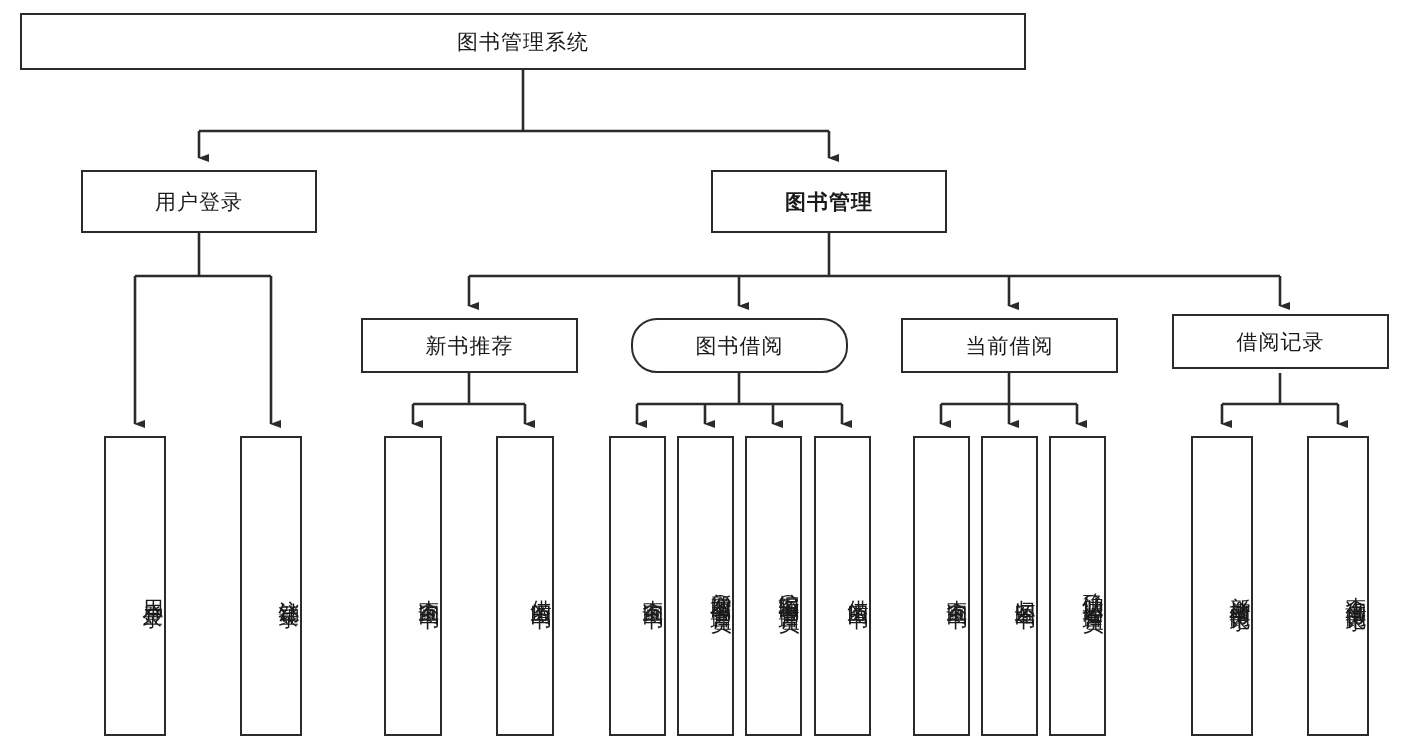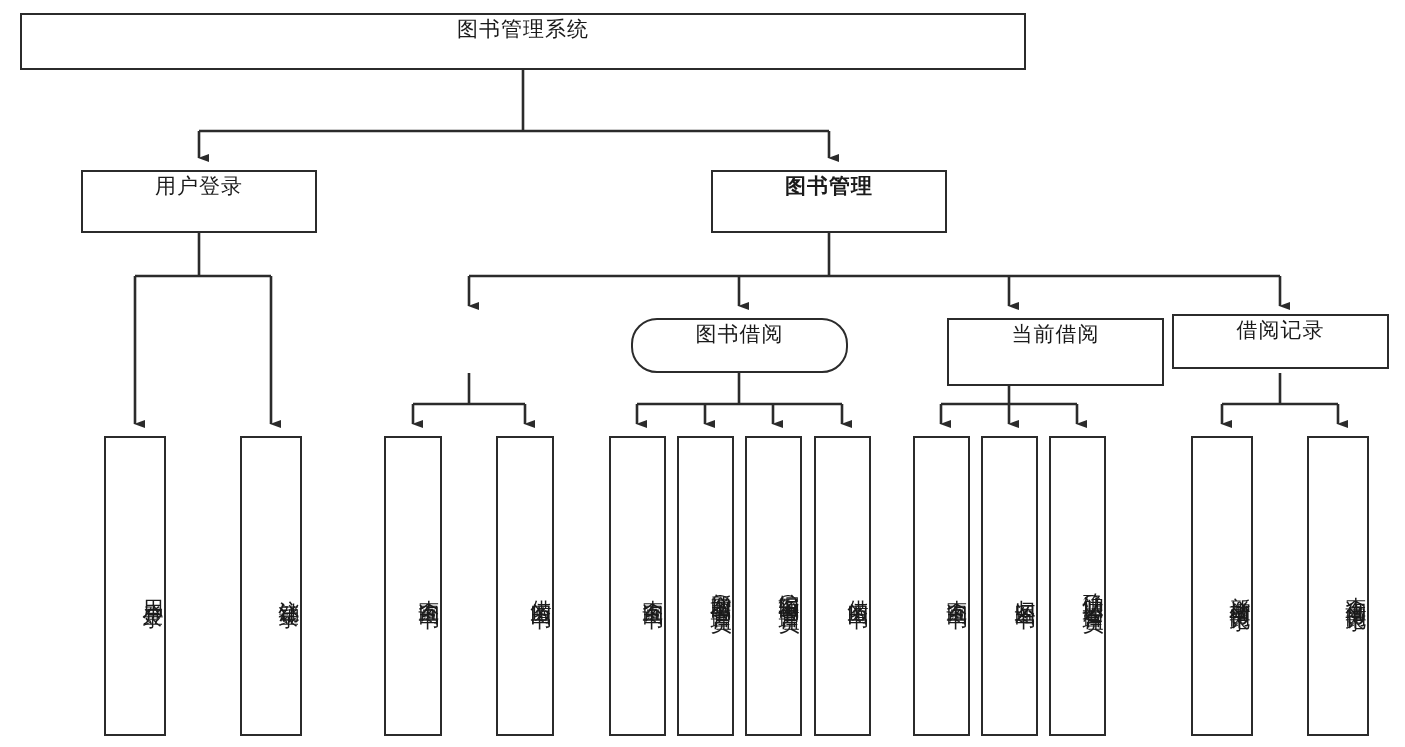--- a/index.html
+++ b/index.html
@@ -26,21 +26,21 @@
     top: 0;
     width: 1405px;
     height: 747px;
   }
   .node-box {
     position: absolute;
     box-sizing: border-box;
     background: #ffffff;
     border: 2.5px solid #2b2b2b;
     display: flex;
-    align-items: flex-start;
+    align-items: center;
     justify-content: center;
     color: #1a1a1a;
   }
   .node-box.horizontal {
     font-size: 21px;
     letter-spacing: 1px;
   }
   .node-box.vertical {
     writing-mode: vertical-rl;
     text-orientation: upright;
@@ -132,24 +132,27 @@
     <span class="node-label">图书管理系统</span>
   </div>
 
   <div class="node-box horizontal" style="left:81px; top:170px; width:236px; height:63px;">
     <span class="node-label">用户登录</span>
   </div>
   <div class="node-box horizontal" style="left:711px; top:170px; width:236px; height:63px;font-weight:bold;">
     <span class="node-label">图书管理</span>
   </div>
 
+  <div class="node-box horizontal" style="left:361px; top:318px; width:217px; height:55px;">
+    <span class="node-label">新书推荐</span>
+  </div>
   <div class="node-box horizontal" style="left:631px; top:318px; width:217px; height:55px;border-radius:26px;">
     <span class="node-label">图书借阅</span>
   </div>
-  <div class="node-box horizontal" style="left:947px; top:318px; width:217px; height:68px;">
+  <div class="node-box horizontal" style="left:901px; top:318px; width:217px; height:55px;">
     <span class="node-label">当前借阅</span>
   </div>
   <div class="node-box horizontal" style="left:1172px; top:314px; width:217px; height:55px;">
     <span class="node-label">借阅记录</span>
   </div>
 
   <div class="node-box vertical" style="left:104px; top:436px; width:62px; height:300px;">
     <span class="node-label">用户登录</span>
   </div>
   <div class="node-box vertical" style="left:240px; top:436px; width:62px; height:300px;">

